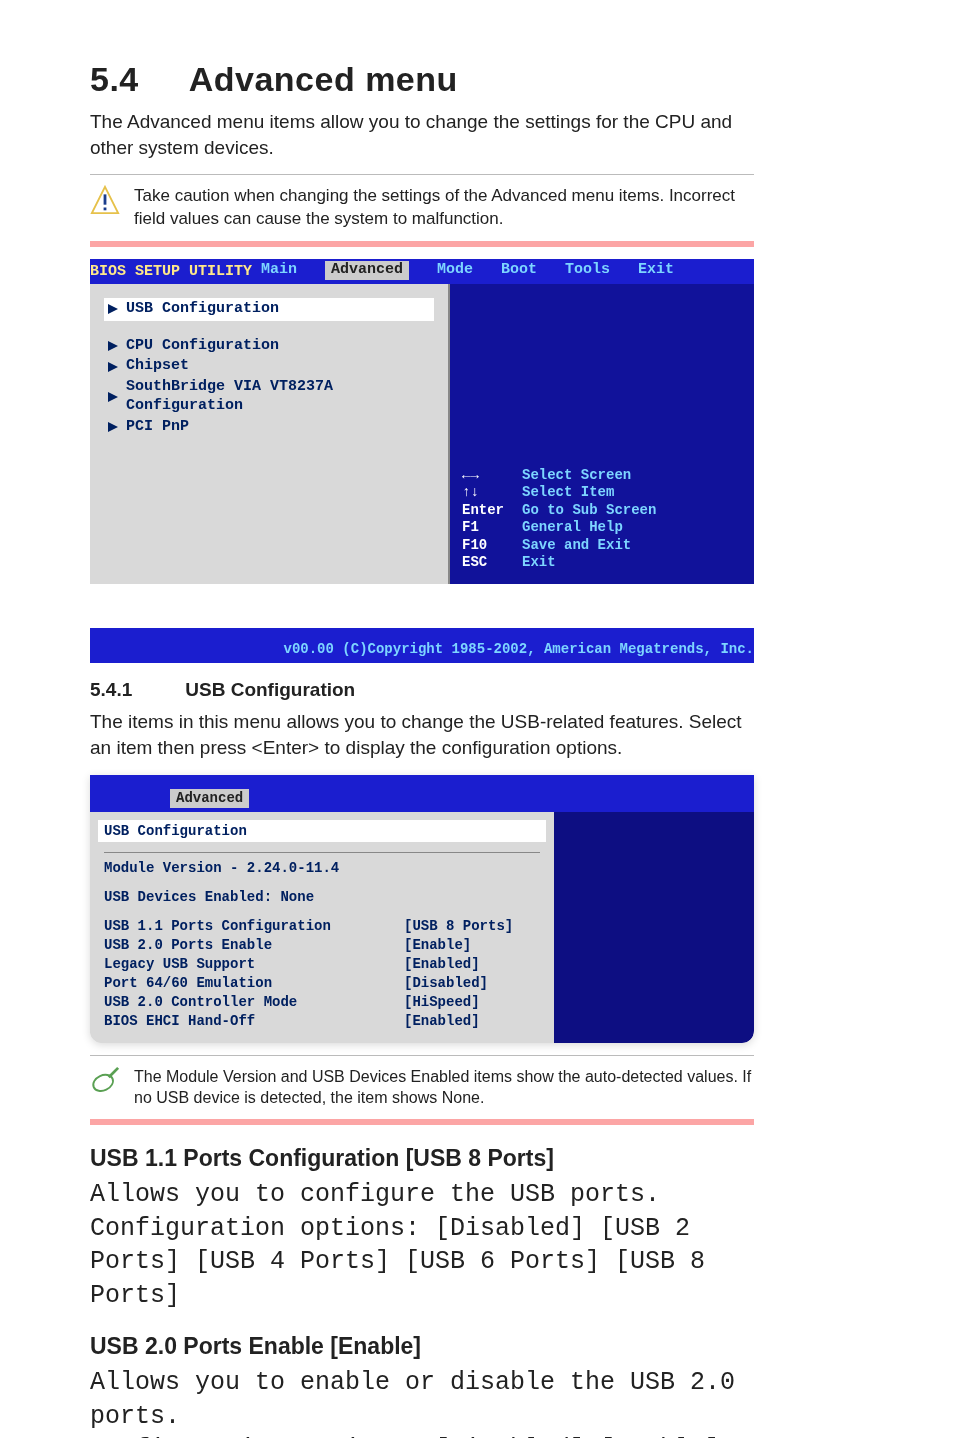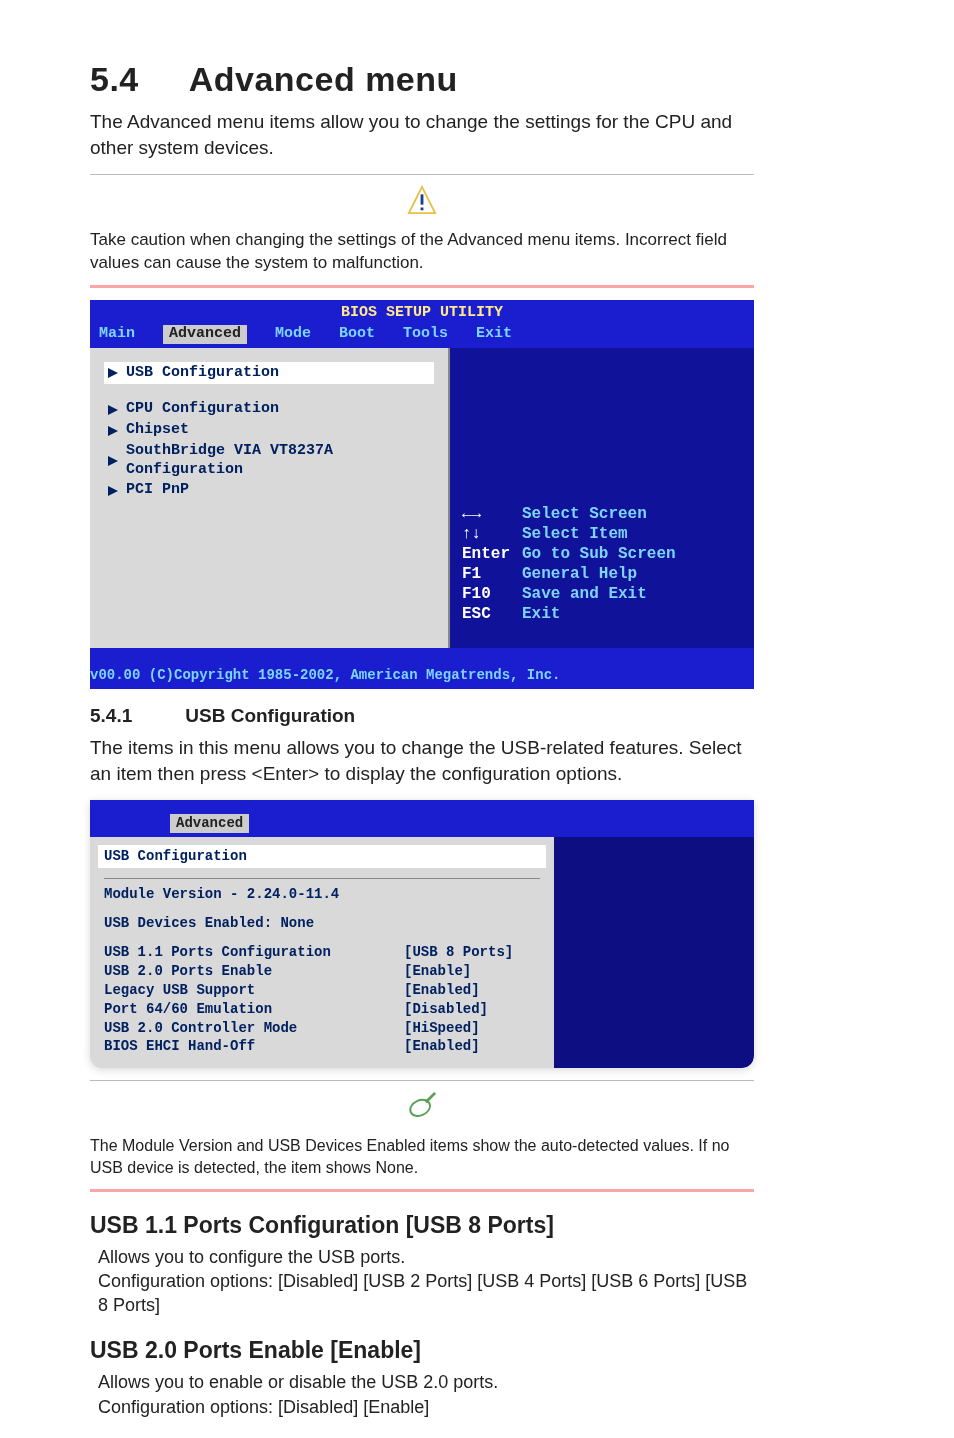--- a/index.html
+++ b/index.html
@@ -24,27 +24,26 @@
     display: inline-block;
     width: 90px;
   }
   p.body {
     font-size: 19px;
     line-height: 1.35;
     margin: 6px 0 14px 0;
   }
   .callout {
     display: flex;
-    align-items: center;
+    align-items: flex-start;
     gap: 14px;
     border-top: 1px solid #bbb;
-    border-bottom: 3px solid #fca5a5;
+    border-bottom: 6px solid #fca5a5;
     padding: 10px 0 10px 0;
     margin: 10px 0 12px 0;
-    flex-direction: column;
   }
   .callout .icon {
     flex: 0 0 auto;
     width: 30px;
     height: 30px;
   }
   .callout p {
     margin: 0;
     font-size: 17px;
     line-height: 1.35;
@@ -58,21 +57,21 @@
     font-family: "Courier New", monospace;
     font-weight: bold;
     font-size: 15px;
     line-height: 1.25;
     margin-bottom: 16px;
   }
   .bios .titlebar {
     background: #1b1ecf;
     color: #fff;
     display: flex;
-    flex-direction: column;
+    flex-direction: row;
   }
   .bios .title-center {
     text-align: center;
     color: #ffe98a;
     padding-top: 4px;
   }
   .bios .tabs {
     display: flex;
     gap: 28px;
     padding: 2px 16px 4px 9px;
@@ -115,32 +114,33 @@
   }
   .bios .arrow {
     width: 10px;
     height: 10px;
     display: inline-block;
   }
   .bios .arrow svg { display:block; }
   .bios .blank { height: 14px; }
   .bios .help-block {
     position: absolute;
-    bottom: 24px;
+    bottom: 12px;
     left: 12px;
     white-space: pre;
-    font-size: 16px;
+    font-size: 14px;
   }
   .bios .help-block .k { color: #fff; display:inline-block; width:60px; }
   .bios .footer {
     background: #1b1ecf;
     color: #7dd5ff;
-    text-align: left;
-    padding: 19px 0 5px 0;
+    text-align: right;
+    padding: 13px 0 5px 0;
     font-size: 14px;
+    margin-top: 44px;
   }
 
   
   h2.subsection {
     font-size: 19px;
     font-weight: 700;
     margin: 14px 0 8px 0;
   }
   h2.subsection .num { display:inline-block; width:90px; }
 
@@ -207,23 +207,24 @@
   .bios2 .row .lbl { flex: 0 0 300px; }
   .bios2 .row .val { flex: 1 1 auto; }
 
   
   h3.opt-title {
     font-size: 23px;
     font-weight: 700;
     margin: 20px 0 6px 0;
   }
   p.opt-body {
-    font-size: 18px;
+    font-size: 25px;
     line-height: 1.35;
-    margin: 4px 0 8px 8px;
+    margin: 4px 0 8px 0;
+    font-family: Liberation Mono, monospace;
   }
 
   .page-footer {
     display: flex;
     justify-content: space-between;
     border-top: 1px solid #888;
     margin-top: 40px;
     padding-top: 8px;
     font-size: 15px;
     font-weight: 700;

